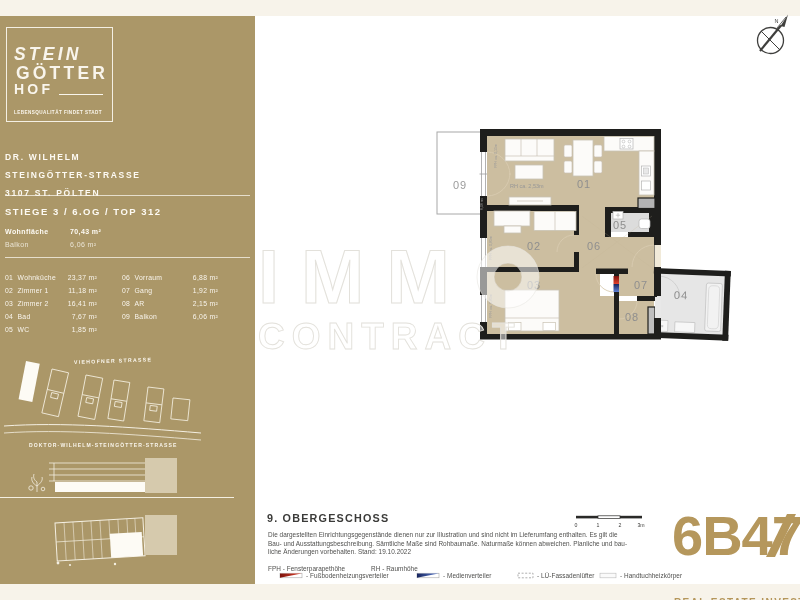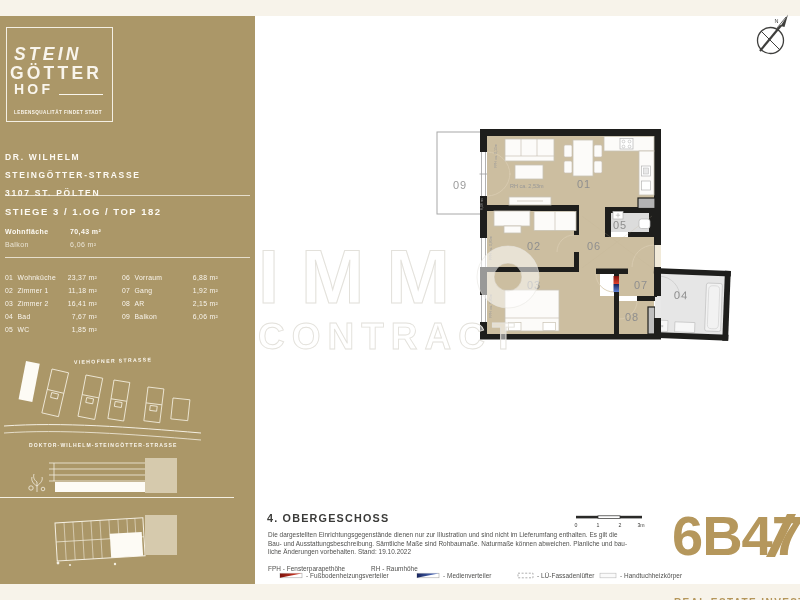--- a/index.html
+++ b/index.html
@@ -13,33 +13,33 @@
 <div class="abs" style="left:0;top:0;width:800px;height:16px;background:#f7f3ea;"></div>
 
 <div class="abs" style="left:0;top:584px;width:800px;height:16px;background:#f7f3ea;"></div>
 
 <div class="abs" style="left:0;top:16px;width:255px;height:568px;background:#ab9768;"></div>
 
 <div class="abs" style="left:5.5px;top:27px;width:105px;height:93px;border:1px solid rgba(250,246,238,.92);"></div>
 
 <div class="abs" style="left:14px;top:44px;font-size:17.5px;font-weight:bold;letter-spacing:3.2px;color:#f9f5ec;font-style:italic;">STEIN</div>
 
-<div class="abs" style="left:10px;top:62.5px;font-size:17.5px;font-weight:bold;letter-spacing:3.2px;color:#f9f5ec;">GÖTTER</div>
+<div class="abs" style="left:16px;top:62.5px;font-size:17.5px;font-weight:bold;letter-spacing:3.2px;color:#f9f5ec;">GÖTTER</div>
 
 <div class="abs" style="left:14px;top:81px;font-size:14px;font-weight:bold;letter-spacing:3.2px;color:#f9f5ec;">HOF</div>
 
 <div class="abs" style="left:59px;top:94px;width:44px;height:1.2px;background:#f9f5ec;"></div>
 
 <div class="abs" style="left:14px;top:109.5px;font-size:4.6px;font-weight:bold;letter-spacing:.45px;color:#f9f5ec;white-space:nowrap;">LEBENSQUALITÄT FINDET STADT</div>
 
 <div class="abs" style="left:5px;top:148px;font-size:8.5px;font-weight:bold;letter-spacing:1.7px;line-height:18px;color:#fdfaf3;">DR. WILHELM<br>STEINGÖTTER-STRASSE<br>3107 ST. PÖLTEN</div>
 
 <div class="abs" style="left:5px;top:194.5px;width:245px;height:1px;background:rgba(250,246,238,.75);"></div>
 
-<div class="abs" style="left:5px;top:206px;font-size:9.5px;font-weight:bold;letter-spacing:1.5px;color:#fdfaf3;">STIEGE 3 / 1.OG / TOP 182</div>
+<div class="abs" style="left:5px;top:206px;font-size:9.5px;font-weight:bold;letter-spacing:1.5px;color:#fdfaf3;">STIEGE 3 / 6.OG / TOP 312</div>
 
 <div class="abs" style="left:5px;top:227.5px;font-size:7px;font-weight:bold;letter-spacing:.4px;color:#fdfaf3;">Wohnfläche</div>
 <div class="abs" style="left:70px;top:227.5px;font-size:7px;font-weight:bold;letter-spacing:.4px;color:#fdfaf3;">70,43 m²</div>
 
 <div class="abs" style="left:5px;top:240.5px;font-size:7px;letter-spacing:.4px;color:rgba(253,250,243,.78);">Balkon</div>
 <div class="abs" style="left:70px;top:240.5px;font-size:7px;letter-spacing:.4px;color:rgba(253,250,243,.78);">6,06 m²</div>
 
 <div class="abs" style="left:5px;top:257px;width:245px;height:1px;background:rgba(250,246,238,.75);"></div>
 
 <div class="abs" style="left:5px;top:271px;font-size:6.8px;letter-spacing:.3px;line-height:13px;color:rgba(253,250,243,.95);">
@@ -135,21 +135,21 @@
 
   <rect x="145" y="515" width="32" height="40" fill="#d6caad"></rect>
 
   <g fill="#f4efe2">
     <circle cx="58" cy="563" r="1.4"></circle>
     <circle cx="70" cy="565" r="1.1"></circle>
     <circle cx="115" cy="564" r="1.2"></circle>
   </g>
 </svg>
 
-<div class="abs" style="left:267px;top:511.5px;font-size:10.8px;font-weight:bold;letter-spacing:1.2px;color:#3b3b39;">4. OBERGESCHOSS</div>
+<div class="abs" style="left:267px;top:511.5px;font-size:10.8px;font-weight:bold;letter-spacing:1.2px;color:#3b3b39;">9. OBERGESCHOSS</div>
 
 <div class="abs" style="left:268px;top:531px;font-size:6.4px;line-height:8.5px;letter-spacing:.05px;color:#4f4f4d;">
 Die dargestellten Einrichtungsgegenstände dienen nur zur Illustration und sind nicht im Lieferumfang enthalten. Es gilt die<br>
 Bau- und Ausstattungsbeschreibung. Sämtliche Maße sind Rohbaumaße. Naturmaße können abweichen. Planliche und bau-<br>
 liche Änderungen vorbehalten. Stand: 19.10.2022</div>
 
 <div class="abs" style="left:268px;top:564.5px;font-size:6.4px;letter-spacing:.05px;color:#4f4f4d;">FPH - Fensterparapethöhe</div>
 <div class="abs" style="left:371px;top:564.5px;font-size:6.4px;letter-spacing:.05px;color:#4f4f4d;">RH - Raumhöhe</div>
 
 <div class="abs" style="left:306px;top:571.5px;font-size:6.4px;letter-spacing:.05px;color:#4f4f4d;">- Fußbodenheizungsverteiler</div>

